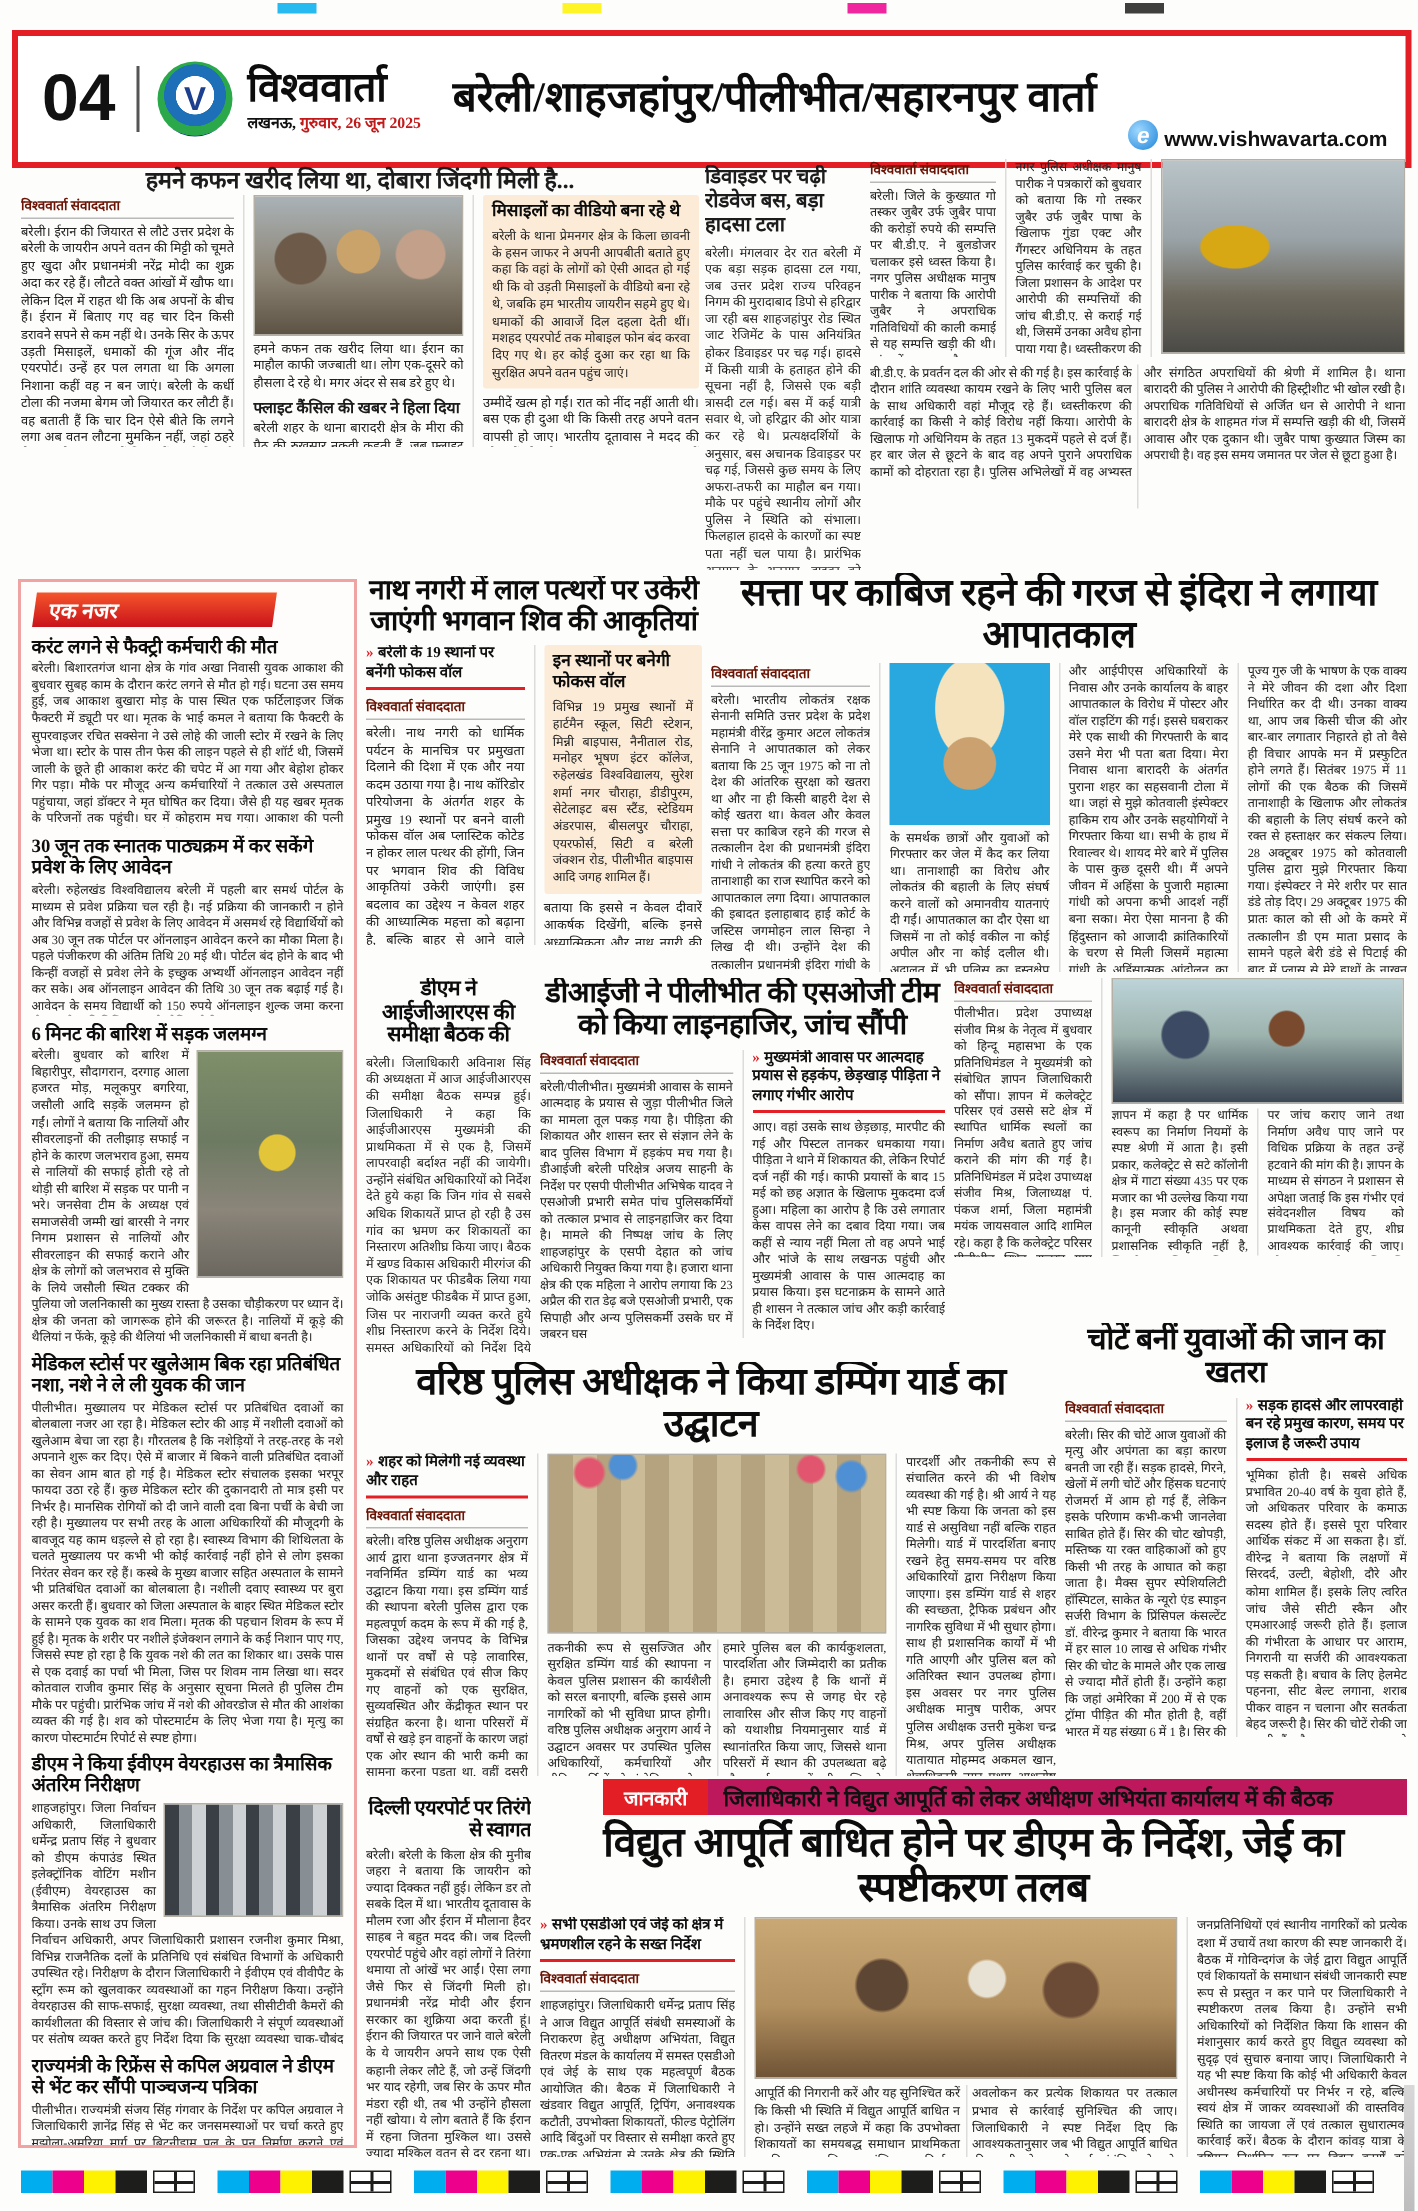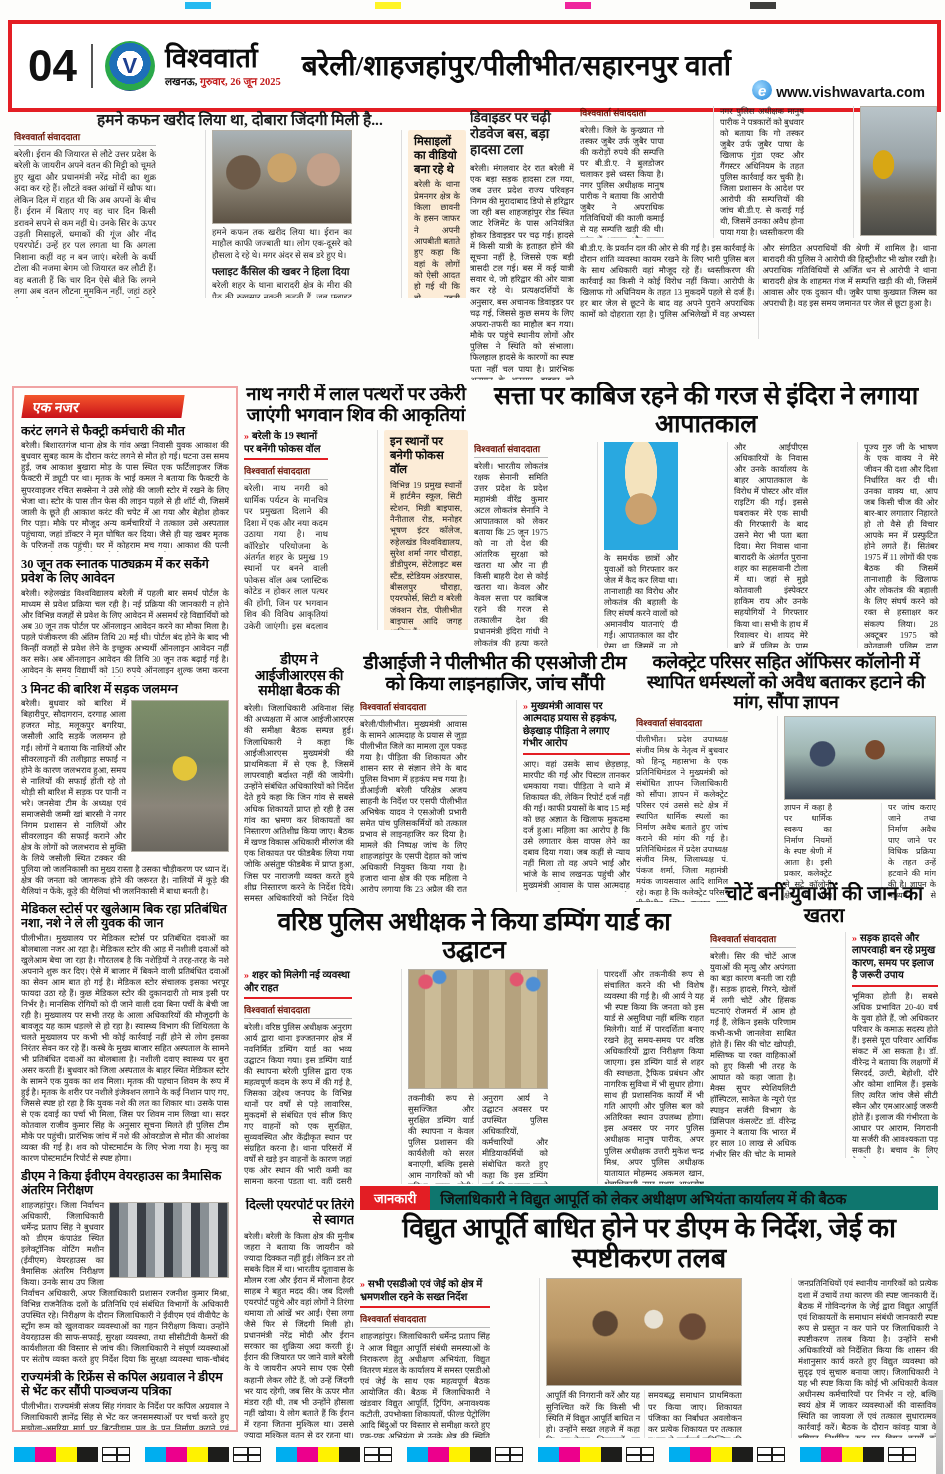--- a/index.html
+++ b/index.html
@@ -5,21 +5,21 @@
   html,body{margin:0;padding:0;}
   body{
     width:945px;height:1474px;position:relative;background:#fdfdfb;
     font-family:"Liberation Serif","DejaVu Serif",serif;color:#1c1c1c;
     overflow:hidden;
   }
   .sec{position:absolute;overflow:hidden;}
   .hl{font-weight:800;color:#0c0c0c;text-align:center;line-height:1.12;letter-spacing:-0.2px;}
   .bodytxt{font-size:8.6px;line-height:1.33;text-align:justify;color:#222;}
   .byline{font-weight:700;color:#6b1405;font-size:9px;border-bottom:1px solid #b9b9b9;padding-bottom:2px;margin-bottom:3px;}
-  .cols{display:flex;gap:43px;}
+  .cols{display:flex;}
   .cols > .col{flex:1;min-width:0;overflow:hidden;}
   .cols > .col + .col{border-left:1px solid #dcdcdc;margin-left:6px;padding-left:6px;}
   .subhead{font-weight:700;font-size:10px;line-height:1.25;color:#111;margin-bottom:3px;}
   .subhead .chev{color:#e31e24;font-weight:800;margin-right:3px;}
   .redrule{border-bottom:2px solid #e31e24;margin:3px 0 4px 0;}
   .peachbox{background:#fcecd7;padding:5px 6px;border-radius:2px;}
   .peachbox .bt{font-weight:800;font-size:11.5px;line-height:1.2;margin-bottom:3px;color:#0c0c0c;}
   .peachbox .bb{font-size:8.4px;line-height:1.35;text-align:justify;color:#222;}
   .photo{background:#cfcac0;position:relative;border:1px solid #b5b0a6;}
   
@@ -148,21 +148,21 @@
     <h3>करंट लगने से फैक्ट्री कर्मचारी की मौत</h3>
     <div class="bodytxt">बरेली। बिशारतगंज थाना क्षेत्र के गांव अखा निवासी युवक आकाश की बुधवार सुबह काम के दौरान करंट लगने से मौत हो गई। घटना उस समय हुई, जब आकाश बुखारा मोड़ के पास स्थित एक फर्टिलाइजर जिंक फैक्टरी में ड्यूटी पर था। मृतक के भाई कमल ने बताया कि फैक्टरी के सुपरवाइजर रचित सक्सेना ने उसे लोहे की जाली स्टोर में रखने के लिए भेजा था। स्टोर के पास तीन फेस की लाइन पहले से ही शॉर्ट थी, जिसमें जाली के छूते ही आकाश करंट की चपेट में आ गया और बेहोश होकर गिर पड़ा। मौके पर मौजूद अन्य कर्मचारियों ने तत्काल उसे अस्पताल पहुंचाया, जहां डॉक्टर ने मृत घोषित कर दिया। जैसे ही यह खबर मृतक के परिजनों तक पहुंची। घर में कोहराम मच गया। आकाश की पत्नी कुमकुम और मां मुन्नी देवी का रो-रो कर बुरा हाल हो गया।</div>
   </div>
 
   <div class="ekitem" style="max-height:120px;">
     <h3>30 जून तक स्नातक पाठ्यक्रम में कर सकेंगे प्रवेश के लिए आवेदन</h3>
     <div class="bodytxt">बरेली। रुहेलखंड विश्वविद्यालय बरेली में पहली बार समर्थ पोर्टल के माध्यम से प्रवेश प्रक्रिया चल रही है। नई प्रक्रिया की जानकारी न होने और विभिन्न वजहों से प्रवेश के लिए आवेदन में असमर्थ रहे विद्यार्थियों को अब 30 जून तक पोर्टल पर ऑनलाइन आवेदन करने का मौका मिला है। पहले पंजीकरण की अंतिम तिथि 20 मई थी। पोर्टल बंद होने के बाद भी किन्हीं वजहों से प्रवेश लेने के इच्छुक अभ्यर्थी ऑनलाइन आवेदन नहीं कर सके। अब ऑनलाइन आवेदन की तिथि 30 जून तक बढ़ाई गई है। आवेदन के समय विद्यार्थी को 150 रुपये ऑनलाइन शुल्क जमा करना होगा। प्रवेश की तिथि अलग से घोषित होगी।</div>
   </div>
 
   <div class="ekitem" style="max-height:246px;">
-    <h3>3 मिनट की बारिश में सड़क जलमग्न</h3>
+    <h3>6 मिनट की बारिश में सड़क जलमग्न</h3>
     <div class="photo ekphoto" style="width:96px;height:150px;background:
       radial-gradient(circle at 55% 45%, #e3c53a 0 12%, transparent 13%),
       linear-gradient(180deg,#7e8f6a 0%,#6d7a62 40%,#8b857a 70%,#6b675f 100%);"></div>
     <div class="bodytxt">बरेली। बुधवार को बारिश में बिहारीपुर, सौदागरान, दरगाह आला हजरत मोड़, मलूकपुर बगरिया, जसौली आदि सड़कें जलमग्न हो गईं। लोगों ने बताया कि नालियों और सीवरलाइनों की तलीझाड़ सफाई न होने के कारण जलभराव हुआ, समय से नालियों की सफाई होती रहे तो थोड़ी सी बारिश में सड़क पर पानी न भरे। जनसेवा टीम के अध्यक्ष एवं समाजसेवी जम्मी खां बारसी ने नगर निगम प्रशासन से नालियों और सीवरलाइन की सफाई कराने और क्षेत्र के लोगों को जलभराव से मुक्ति के लिये जसौली स्थित टक्कर की पुलिया जो जलनिकासी का मुख्य रास्ता है उसका चौड़ीकरण पर ध्यान दें। क्षेत्र की जनता को जागरूक होने की जरूरत है। नालियों में कूड़े की थैलियां न फेंके, कूड़े की थैलियां भी जलनिकासी में बाधा बनती है।</div>
   </div>
 
   <div class="ekitem" style="max-height:262px;">
     <h3>मेडिकल स्टोर्स पर खुलेआम बिक रहा प्रतिबंधित नशा, नशे ने ले ली युवक की जान</h3>
     <div class="bodytxt">पीलीभीत। मुख्यालय पर मेडिकल स्टोर्स पर प्रतिबंधित दवाओं का बोलबाला नजर आ रहा है। मेडिकल स्टोर की आड़ में नशीली दवाओं को खुलेआम बेचा जा रहा है। गौरतलब है कि नशेड़ियों ने तरह-तरह के नशे अपनाने शुरू कर दिए। ऐसे में बाजार में बिकने वाली प्रतिबंधित दवाओं का सेवन आम बात हो गई है। मेडिकल स्टोर संचालक इसका भरपूर फायदा उठा रहे हैं। कुछ मेडिकल स्टोर की दुकानदारी तो मात्र इसी पर निर्भर है। मानसिक रोगियों को दी जाने वाली दवा बिना पर्ची के बेची जा रही है। मुख्यालय पर सभी तरह के आला अधिकारियों की मौजूदगी के बावजूद यह काम धड़ल्ले से हो रहा है। स्वास्थ्य विभाग की शिथिलता के चलते मुख्यालय पर कभी भी कोई कार्रवाई नहीं होने से लोग इसका निरंतर सेवन कर रहे हैं। कस्बे के मुख्य बाजार सहित अस्पताल के सामने भी प्रतिबंधित दवाओं का बोलबाला है। नशीली दवाए स्वास्थ्य पर बुरा असर करती हैं। बुधवार को जिला अस्पताल के बाहर स्थित मेडिकल स्टोर के सामने एक युवक का शव मिला। मृतक की पहचान शिवम के रूप में हुई है। मृतक के शरीर पर नशीले इंजेक्शन लगाने के कई निशान पाए गए, जिससे स्पष्ट हो रहा है कि युवक नशे की लत का शिकार था। उसके पास से एक दवाई का पर्चा भी मिला, जिस पर शिवम नाम लिखा था। सदर कोतवाल राजीव कुमार सिंह के अनुसार सूचना मिलते ही पुलिस टीम मौके पर पहुंची। प्रारंभिक जांच में नशे की ओवरडोज से मौत की आशंका व्यक्त की गई है। शव को पोस्टमार्टम के लिए भेजा गया है। मृत्यु का कारण पोस्टमार्टम रिपोर्ट से स्पष्ट होगा।</div>
   </div>
@@ -237,21 +237,20 @@
     </div>
     <div class="col">
       <div class="subhead"><span class="chev">»</span><span>मुख्यमंत्री आवास पर आत्मदाह प्रयास से हड़कंप, छेड़खाड़ पीड़िता ने लगाए गंभीर आरोप</span></div>
       <div class="redrule"></div>
       <div class="bodytxt" style="font-size:8.3px;">आए। वहां उसके साथ छेड़छाड़, मारपीट की गई और पिस्टल तानकर धमकाया गया। पीड़िता ने थाने में शिकायत की, लेकिन रिपोर्ट दर्ज नहीं की गई। काफी प्रयासों के बाद 15 मई को छह अज्ञात के खिलाफ मुकदमा दर्ज हुआ। महिला का आरोप है कि उसे लगातार केस वापस लेने का दबाव दिया गया। जब कहीं से न्याय नहीं मिला तो वह अपने भाई और भांजे के साथ लखनऊ पहुंची और मुख्यमंत्री आवास के पास आत्मदाह का प्रयास किया। इस घटनाक्रम के सामने आते ही शासन ने तत्काल जांच और कड़ी कार्रवाई के निर्देश दिए।</div>
     </div>
   </div>
 </article>
 
 <article class="sec" style="left:636px;top:652px;width:300px;height:252px;">
-  <h2 class="hl" style="font-size:18px;margin:0 0 4px 0;">कलेक्ट्रेट परिसर सहित ऑफिसर कॉलोनी में स्थापित धर्मस्थलों को अवैध बताकर हटाने की मांग, सौंपा ज्ञापन</h2>
   <div class="cols" style="height:186px;">
     <div class="col" style="flex:0 0 92px;">
       <div class="byline">विश्ववार्ता संवाददाता</div>
       <div class="bodytxt" style="font-size:8.2px;">पीलीभीत। प्रदेश उपाध्यक्ष संजीव मिश्र के नेतृत्व में बुधवार को हिन्दू महासभा के एक प्रतिनिधिमंडल ने मुख्यमंत्री को संबोधित ज्ञापन जिलाधिकारी को सौंपा। ज्ञापन में कलेक्ट्रेट परिसर एवं उससे सटे क्षेत्र में स्थापित धार्मिक स्थलों का निर्माण अवैध बताते हुए जांच कराने की मांग की गई है। प्रतिनिधिमंडल में प्रदेश उपाध्यक्ष संजीव मिश्र, जिलाध्यक्ष पं. पंकज शर्मा, जिला महामंत्री मयंक जायसवाल आदि शामिल रहे। कहा है कि कलेक्ट्रेट परिसर पीलीभीत स्थित राजस्व ग्राम खसरापुर (अंदर चुंगी) के गाटा संख्या 466 पर एक निर्माण कर दिया गया है, जबकि यह भूमि राजस्व अभिलेखों में नॉन-जेड-ए के रूप में दर्ज है।</div>
     </div>
     <div class="col">
       <div class="photo" style="height:82px;margin-bottom:3px;background:
         radial-gradient(circle at 25% 45%, #3d4a63 0 10%, transparent 11%),
         radial-gradient(circle at 60% 40%, #7a4a2e 0 9%, transparent 10%),
         linear-gradient(180deg,#bcd3d8 0%,#9db3ae 45%,#3b4652 100%);"></div>
@@ -308,21 +307,21 @@
     </div>
   </div>
 </article>
 
 <article class="sec" style="left:244px;top:1198px;width:110px;height:240px;">
   <h3 class="hl" style="font-size:13px;margin:0 0 4px 0;text-align:right;">दिल्ली एयरपोर्ट पर तिरंगे से स्वागत</h3>
   <div class="bodytxt" style="font-size:8.3px;">बरेली। बरेली के किला क्षेत्र की मुनीब जहरा ने बताया कि जायरीन को ज्यादा दिक्कत नहीं हुई। लेकिन डर तो सबके दिल में था। भारतीय दूतावास के मौलम रजा और ईरान में मौलाना हैदर साहब ने बहुत मदद की। जब दिल्ली एयरपोर्ट पहुंचे और वहां लोगों ने तिरंगा थमाया तो आंखें भर आईं। ऐसा लगा जैसे फिर से जिंदगी मिली हो। प्रधानमंत्री नरेंद्र मोदी और ईरान सरकार का शुक्रिया अदा करती हूं। ईरान की जियारत पर जाने वाले बरेली के ये जायरीन अपने साथ एक ऐसी कहानी लेकर लौटे हैं, जो उन्हें जिंदगी भर याद रहेगी, जब सिर के ऊपर मौत मंडरा रही थी, तब भी उन्होंने हौसला नहीं खोया। ये लोग बताते हैं कि ईरान में रहना जितना मुश्किल था। उससे ज्यादा मुश्किल वतन से दूर रहना था। अब जब सभी सकुशल अपने वतन लौट आए हैं तो अपनों के गले लगकर उनकी आंखों से बहते आंसू सब बयां कर रहे है।</div>
 </article>
 
 <article class="sec" style="left:360px;top:1186px;width:578px;height:252px;">
-  <div style="display:flex;align-items:center;background:#0f766e;margin-bottom:3px;">
+  <div style="display:flex;align-items:center;background:#be185d;margin-bottom:3px;margin-left:42px;">
     <span style="background:#e31e24;color:#fff;font-weight:800;font-size:13px;padding:3px 14px;margin-right:10px;">जानकारी</span>
     <span style="font-weight:800;font-size:14.5px;color:#111;">जिलाधिकारी ने विद्युत आपूर्ति को लेकर अधीक्षण अभियंता कार्यालय में की बैठक</span>
   </div>
   <h1 class="hl" style="font-size:27px;margin:0 0 5px 0;">विद्युत आपूर्ति बाधित होने पर डीएम के निर्देश, जेई का स्पष्टीकरण तलब</h1>
   <div class="cols" style="height:178px;">
     <div class="col" style="flex:0 0 130px;">
       <div class="subhead"><span class="chev">»</span><span>सभी एसडीओ एवं जेई को क्षेत्र में भ्रमणशील रहने के सख्त निर्देश</span></div>
       <div class="redrule"></div>
       <div class="byline">विश्ववार्ता संवाददाता</div>
       <div class="bodytxt" style="font-size:8.3px;">शाहजहांपुर। जिलाधिकारी धर्मेन्द्र प्रताप सिंह ने आज विद्युत आपूर्ति संबंधी समस्याओं के निराकरण हेतु अधीक्षण अभियंता, विद्युत वितरण मंडल के कार्यालय में समस्त एसडीओ एवं जेई के साथ एक महत्वपूर्ण बैठक आयोजित की। बैठक में जिलाधिकारी ने खंडवार विद्युत आपूर्ति, ट्रिपिंग, अनावश्यक कटौती, उपभोक्ता शिकायतों, फील्ड पेट्रोलिंग आदि बिंदुओं पर विस्तार से समीक्षा करते हुए एक-एक अभियंता से उनके क्षेत्र की स्थिति की जानकारी ली। बैठक के दौरान जिलाधिकारी ने निर्देशित किया कि लाइनमैन के भरोसे न रहते हुए सभी एसडीओ एवं जेई स्वयं क्षेत्र में सतत भ्रमणशील रहकर विद्युत</div>

